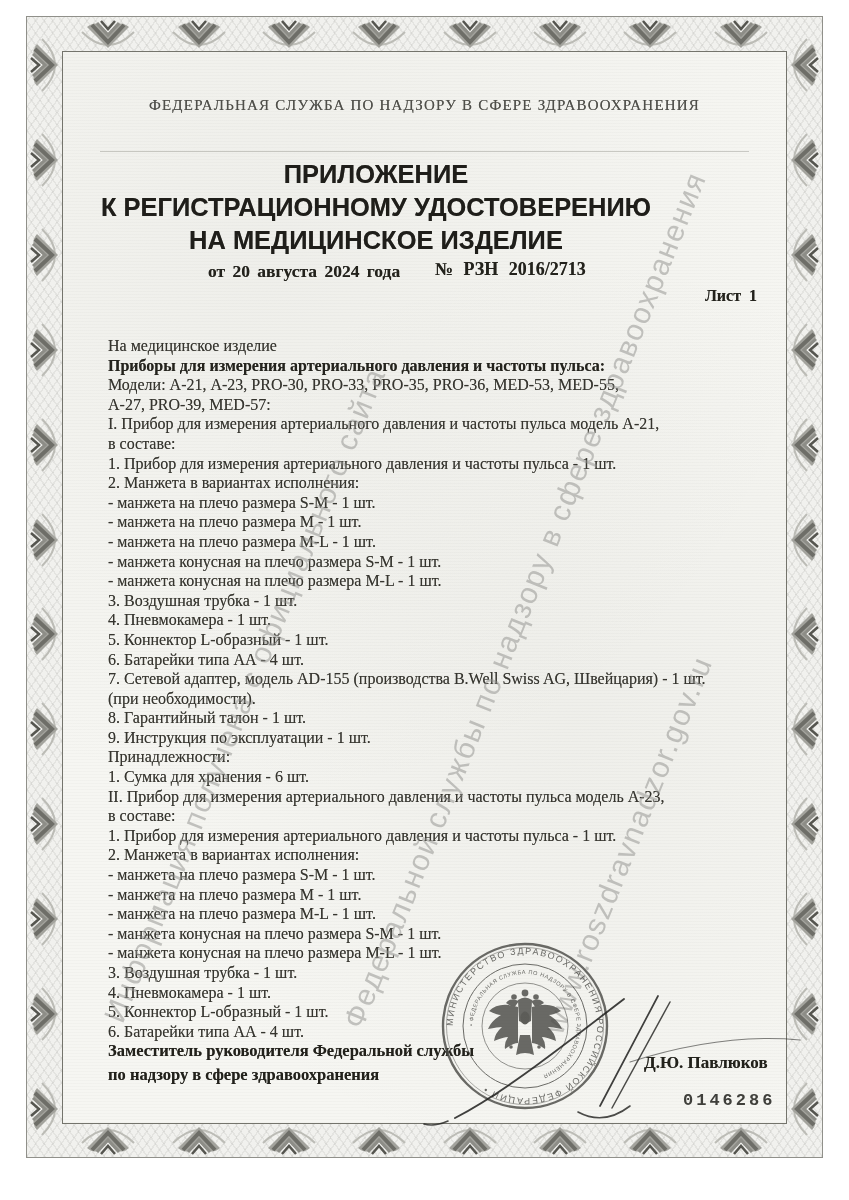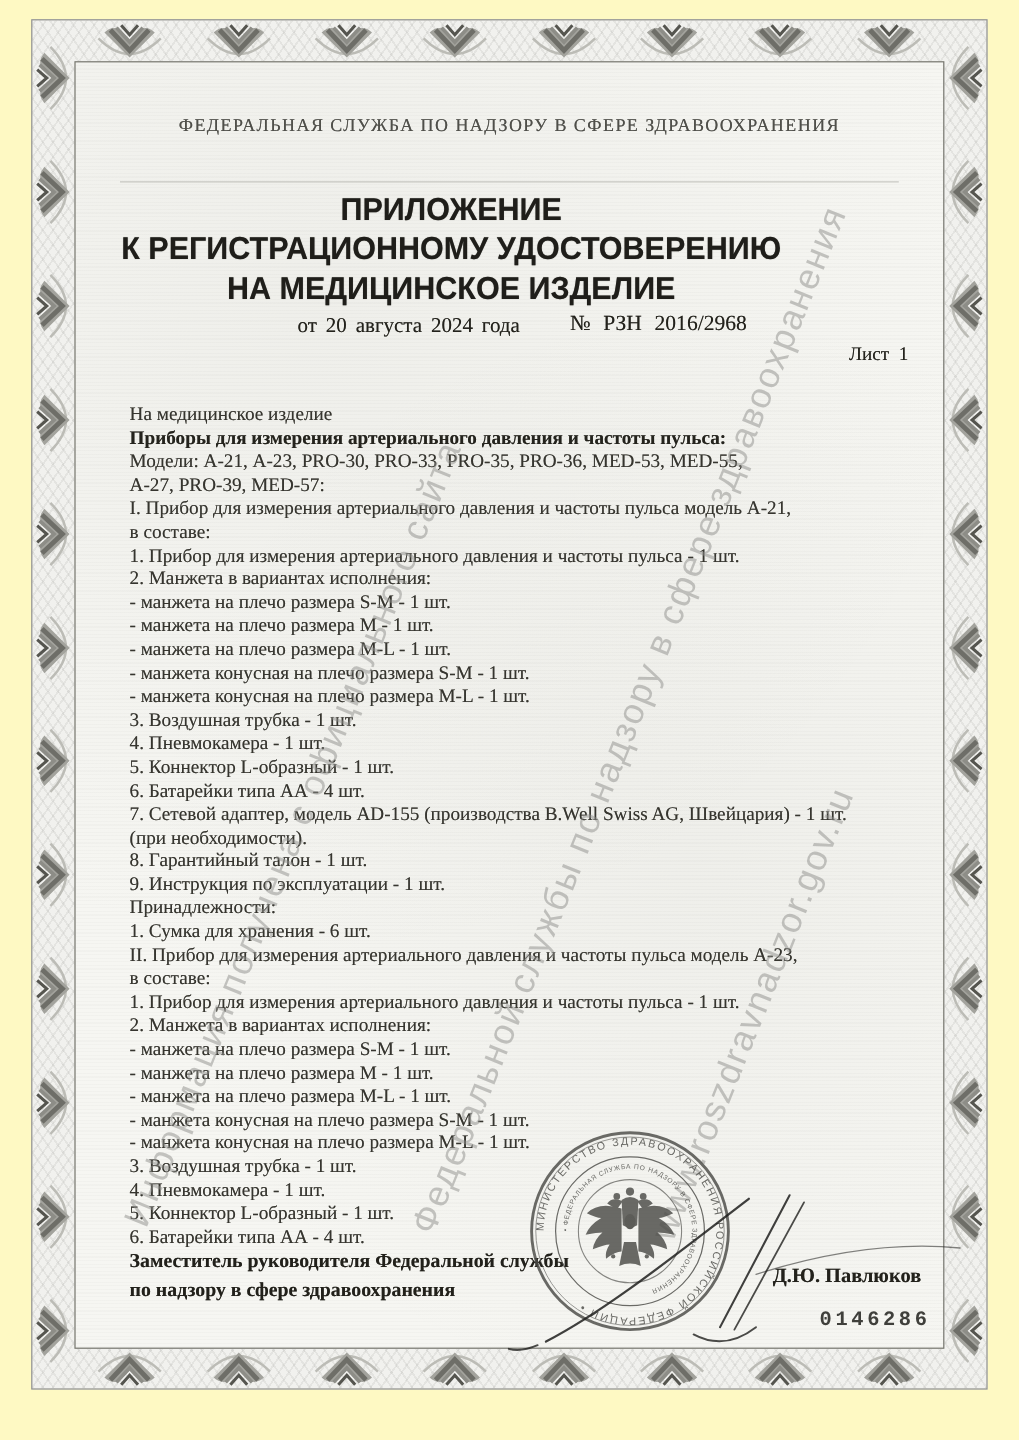--- a/index.html
+++ b/index.html
@@ -1,16 +1,16 @@
 <!DOCTYPE html>
 <html><head>
 <meta charset="utf-8">
 <style>
   html,body{margin:0;padding:0;background:#e9e9e7;}
-  .page{position:relative;width:849px;height:1200px;background:#fef9c3;overflow:hidden;
+  .page{position:relative;width:849px;height:1200px;background:#ffffff;overflow:hidden;
         font-family:"Liberation Serif",serif;color:#33322e;}
   
   .frame-zone{position:absolute;left:26px;top:16px;right:26px;bottom:42px;
     border:1px solid #90908a;
     background:
       repeating-linear-gradient(55deg, rgba(140,140,135,.13) 0 1.5px, transparent 1.5px 7px),
       repeating-linear-gradient(-55deg, rgba(140,140,135,.13) 0 1.5px, transparent 1.5px 7px),
       #f1f1ee;}
   .paper{position:absolute;left:62px;top:51px;width:723px;height:1071px;
     border:1.5px solid #74746c;
@@ -31,21 +31,21 @@
   .orn-right  svg{transform:rotate(90deg);}
   
   .abs{position:absolute;white-space:nowrap;}
   .agency{left:0;width:849px;text-align:center;font-size:15px;letter-spacing:1.2px;
           color:#4f4f4a;text-shadow:0 0 .5px rgba(80,80,75,.7);}
   .divider{position:absolute;left:100px;right:100px;top:151px;border-top:1px solid rgba(120,120,112,.35);}
   .title-block{left:0;width:752px;text-align:center;font-family:"Liberation Sans",sans-serif;
           font-weight:700;font-size:26.5px;line-height:33px;color:#1f1e1a;
           text-shadow:0 0 .6px rgba(40,40,35,.6);}
   .title-block div{transform:scaleX(.96);}
-  .reg{font-weight:400;font-size:17.5px;color:#23221c;text-shadow:0 0 .5px rgba(40,40,35,.55);margin-left:40px;}
+  .reg{font-weight:700;font-size:17.5px;color:#23221c;text-shadow:0 0 .5px rgba(40,40,35,.55);}
   .body-block{position:absolute;left:108px;top:336px;font-size:16px;line-height:19.6px;
           color:#36352f;text-shadow:0 0 .45px rgba(70,70,64,.6);}
   .body-block .line{white-space:nowrap;}
   .bold{font-weight:700;color:#24231d;}
   .sig{font-weight:700;font-size:16.5px;color:#22211b;text-shadow:0 0 .5px rgba(40,40,35,.55);}
   .serial{font-family:"Liberation Mono",monospace;font-size:17px;letter-spacing:3px;color:#3f3f3b;font-weight:bold;}
   
   .wm{position:absolute;white-space:nowrap;font-family:"Liberation Sans",sans-serif;
       font-size:30px;letter-spacing:1.5px;color:#8f8f8c;opacity:.5;
       transform:translate(-50%,-50%) rotate(-68deg);pointer-events:none;}
@@ -430,21 +430,21 @@
   <div class="abs agency" style="top:97px">ФЕДЕРАЛЬНАЯ СЛУЖБА ПО НАДЗОРУ В СФЕРЕ ЗДРАВООХРАНЕНИЯ</div>
   <div class="divider"></div>
 
   <div class="abs title-block" style="top:158px">
     <div>ПРИЛОЖЕНИЕ</div>
     <div>К РЕГИСТРАЦИОННОМУ УДОСТОВЕРЕНИЮ</div>
     <div>НА МЕДИЦИНСКОЕ ИЗДЕЛИЕ</div>
   </div>
 
   <div class="abs reg" style="left:208px;top:261px;word-spacing:3px">от 20 августа 2024 года</div>
-  <div class="abs reg" style="left:435px;top:259px;font-size:18px;word-spacing:6px">№ РЗН 2016/2968</div>
+  <div class="abs reg" style="left:435px;top:259px;font-size:18px;word-spacing:6px">№ РЗН 2016/2713</div>
   <div class="abs reg" style="right:92px;top:287px;font-size:16px;word-spacing:4px">Лист 1</div>
 
   <div class="body-block">
     <div class="line">На медицинское изделие</div>
     <div class="line bold">Приборы для измерения артериального давления и частоты пульса:</div>
     <div>
 
     <div class="line">Модели: А-21, А-23, PRO-30, PRO-33, PRO-35, PRO-36, MED-53, MED-55,</div>
         <div class="line">А-27, PRO-39, MED-57:</div>
         <div class="line">I. Прибор для измерения артериального давления и частоты пульса модель А-21,</div>

